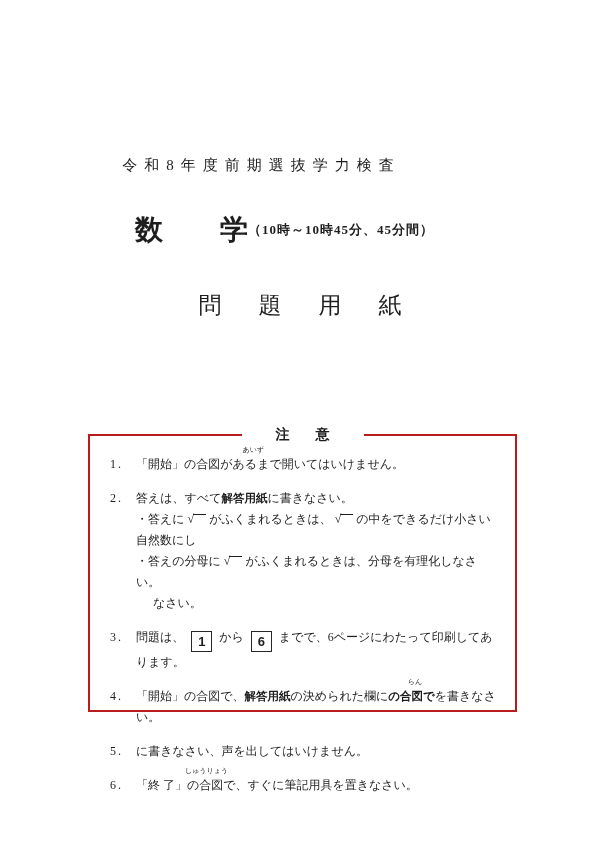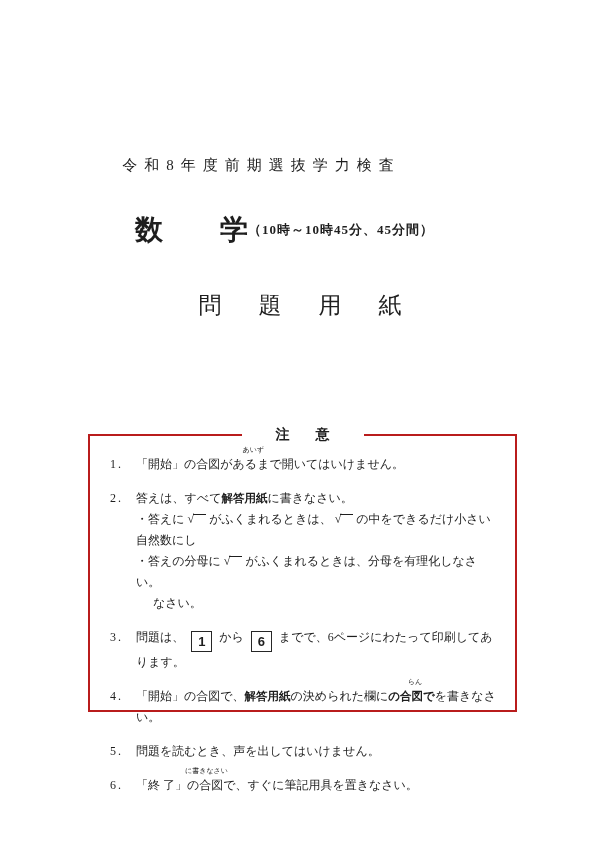--- a/index.html
+++ b/index.html
@@ -145,25 +145,25 @@
         </div>
         <div class="notice-item">
           <span class="item-no">4.</span>
           <div class="item-body">
             <div class="line normal">「開始」の合図で、<b>解答用紙</b>の決められた<span class="rubyw"><span class="rt">らん</span>欄</span>に<b>の合図で</b>を書きなさい。</div>
           </div>
         </div>
         <div class="notice-item">
           <span class="item-no">5.</span>
           <div class="item-body">
-            <div class="line normal">問題を読むとき、声を出してはいけません。</div>
+            <div class="line normal">に書きなさい、声を出してはいけません。</div>
           </div>
         </div>
         <div class="notice-item">
           <span class="item-no">6.</span>
           <div class="item-body">
-            <div class="line normal">「<span class="rubyw"><span class="rt">に書きなさい</span>終 了</span>」の合図で、すぐに筆記用具を置きなさい。</div>
+            <div class="line normal">「<span class="rubyw"><span class="rt">しゅうりょう</span>終 了</span>」の合図で、すぐに筆記用具を置きなさい。</div>
           </div>
         </div>
       </div>
   </div>
 
 </div>
 
 </body></html>

